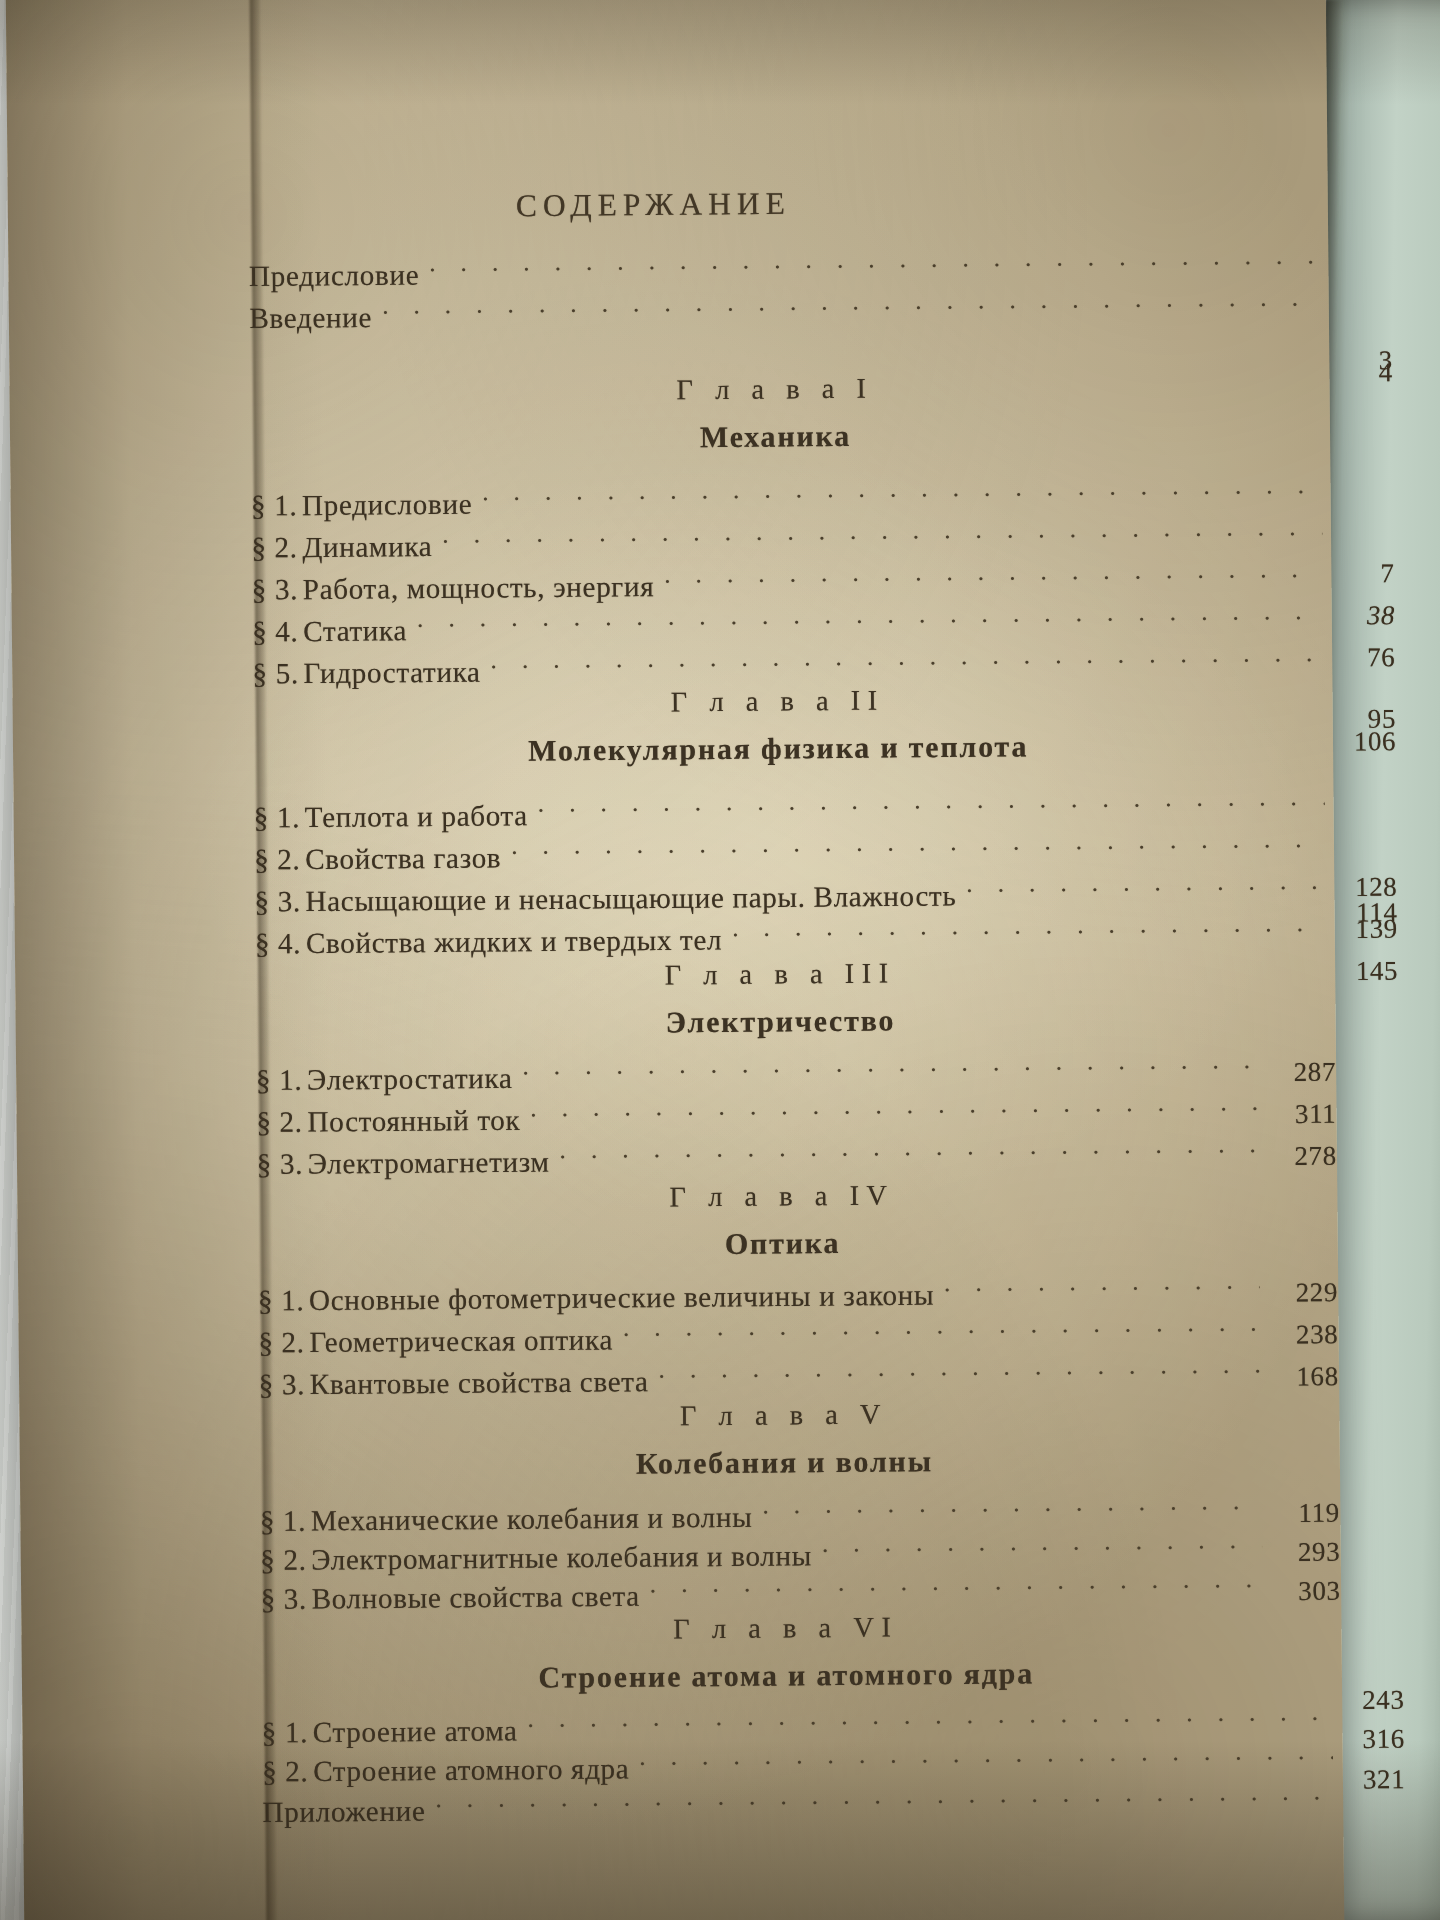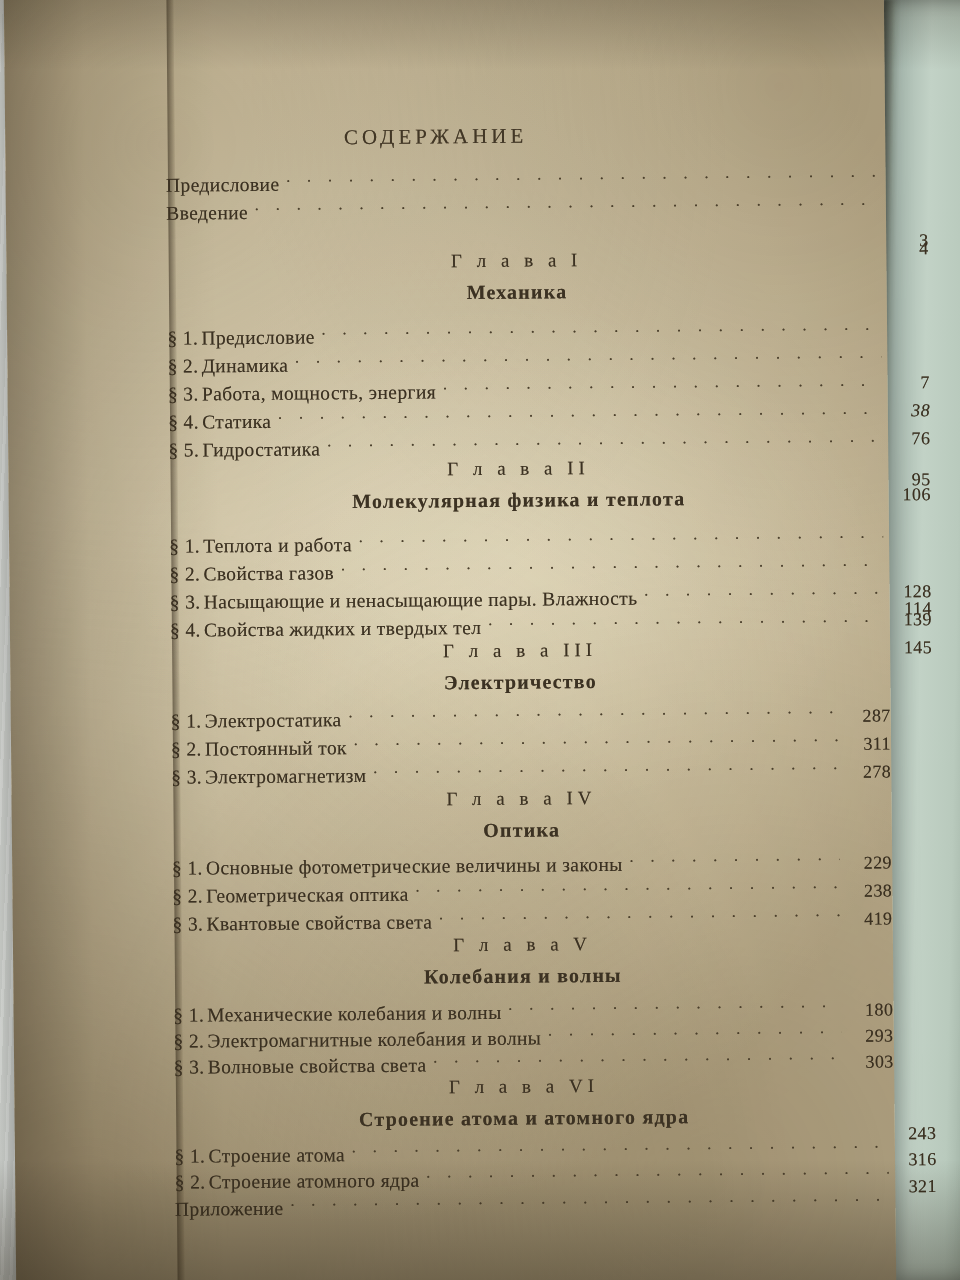--- a/index.html
+++ b/index.html
@@ -339,33 +339,33 @@
     <div class="entry" style="top:883px;">
       <span class="label"><span class="sect-sign">§ 2.</span></span>
       <span class="label">Геометрическая оптика</span>
       <span class="leader">· · · · · · · · · · · · · · · · · · · · · · · · · · · · · · · · · · · · · · · · · · · · · · · · · · · · · · · · · ·</span>
       <span class="page">238</span>
     </div>
     <div class="entry" style="top:911px;">
       <span class="label"><span class="sect-sign">§ 3.</span></span>
       <span class="label">Квантовые свойства света</span>
       <span class="leader">· · · · · · · · · · · · · · · · · · · · · · · · · · · · · · · · · · · · · · · · · · · · · · · · · · · · · · · · · ·</span>
-      <span class="page">419</span>
+      <span class="page">168</span>
     </div>
 
     <div class="chapter" style="top:934px;">
       <div class="ch-num">Г л а в а  V</div>
       <div class="ch-name">Колебания и волны</div>
     </div>
 
     <div class="entry" style="top:1002px;">
       <span class="label"><span class="sect-sign">§ 1.</span></span>
       <span class="label">Механические колебания и волны</span>
       <span class="leader">· · · · · · · · · · · · · · · · · · · · · · · · · · · · · · · · · · · · · · · · · · · · · · · · · · · · · · · · · ·</span>
-      <span class="page">180</span>
+      <span class="page">119</span>
     </div>
     <div class="entry" style="top:1028px;">
       <span class="label"><span class="sect-sign">§ 2.</span></span>
       <span class="label">Электромагнитные колебания и волны</span>
       <span class="leader">· · · · · · · · · · · · · · · · · · · · · · · · · · · · · · · · · · · · · · · · · · · · · · · · · · · · · · · · · ·</span>
       <span class="page">293</span>
     </div>
     <div class="entry" style="top:1054px;">
       <span class="label"><span class="sect-sign">§ 3.</span></span>
       <span class="label">Волновые свойства света</span>

